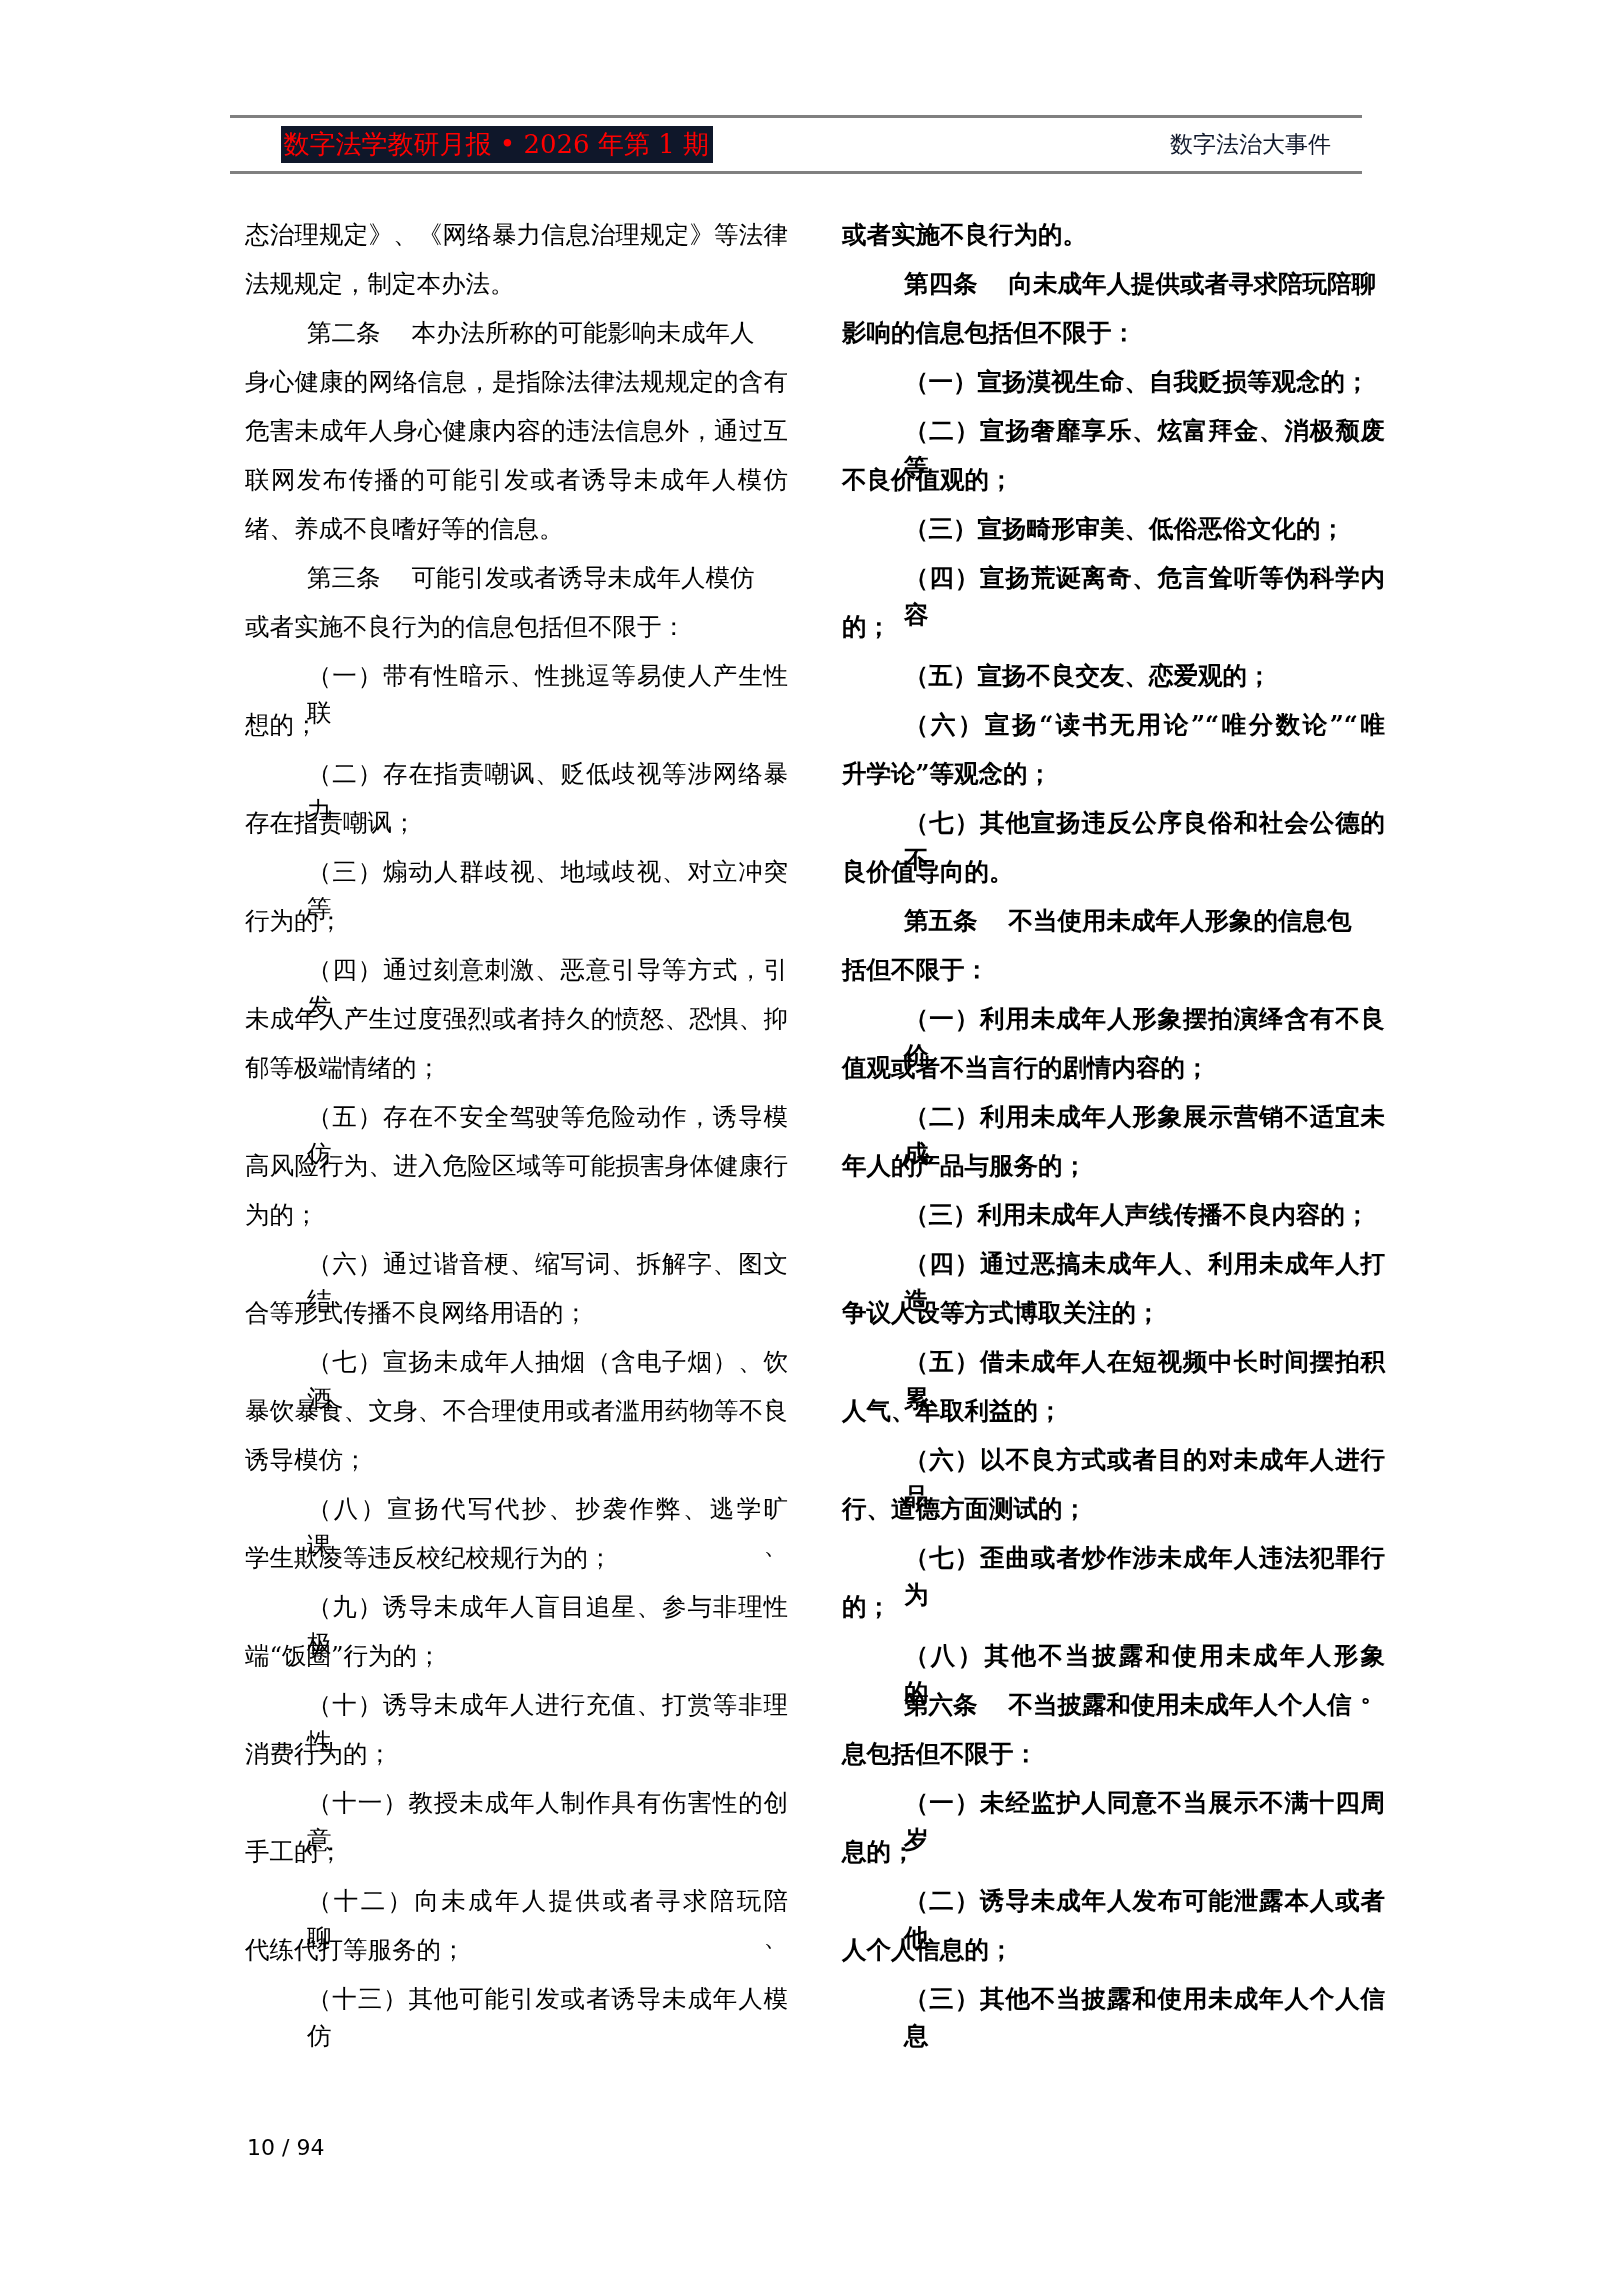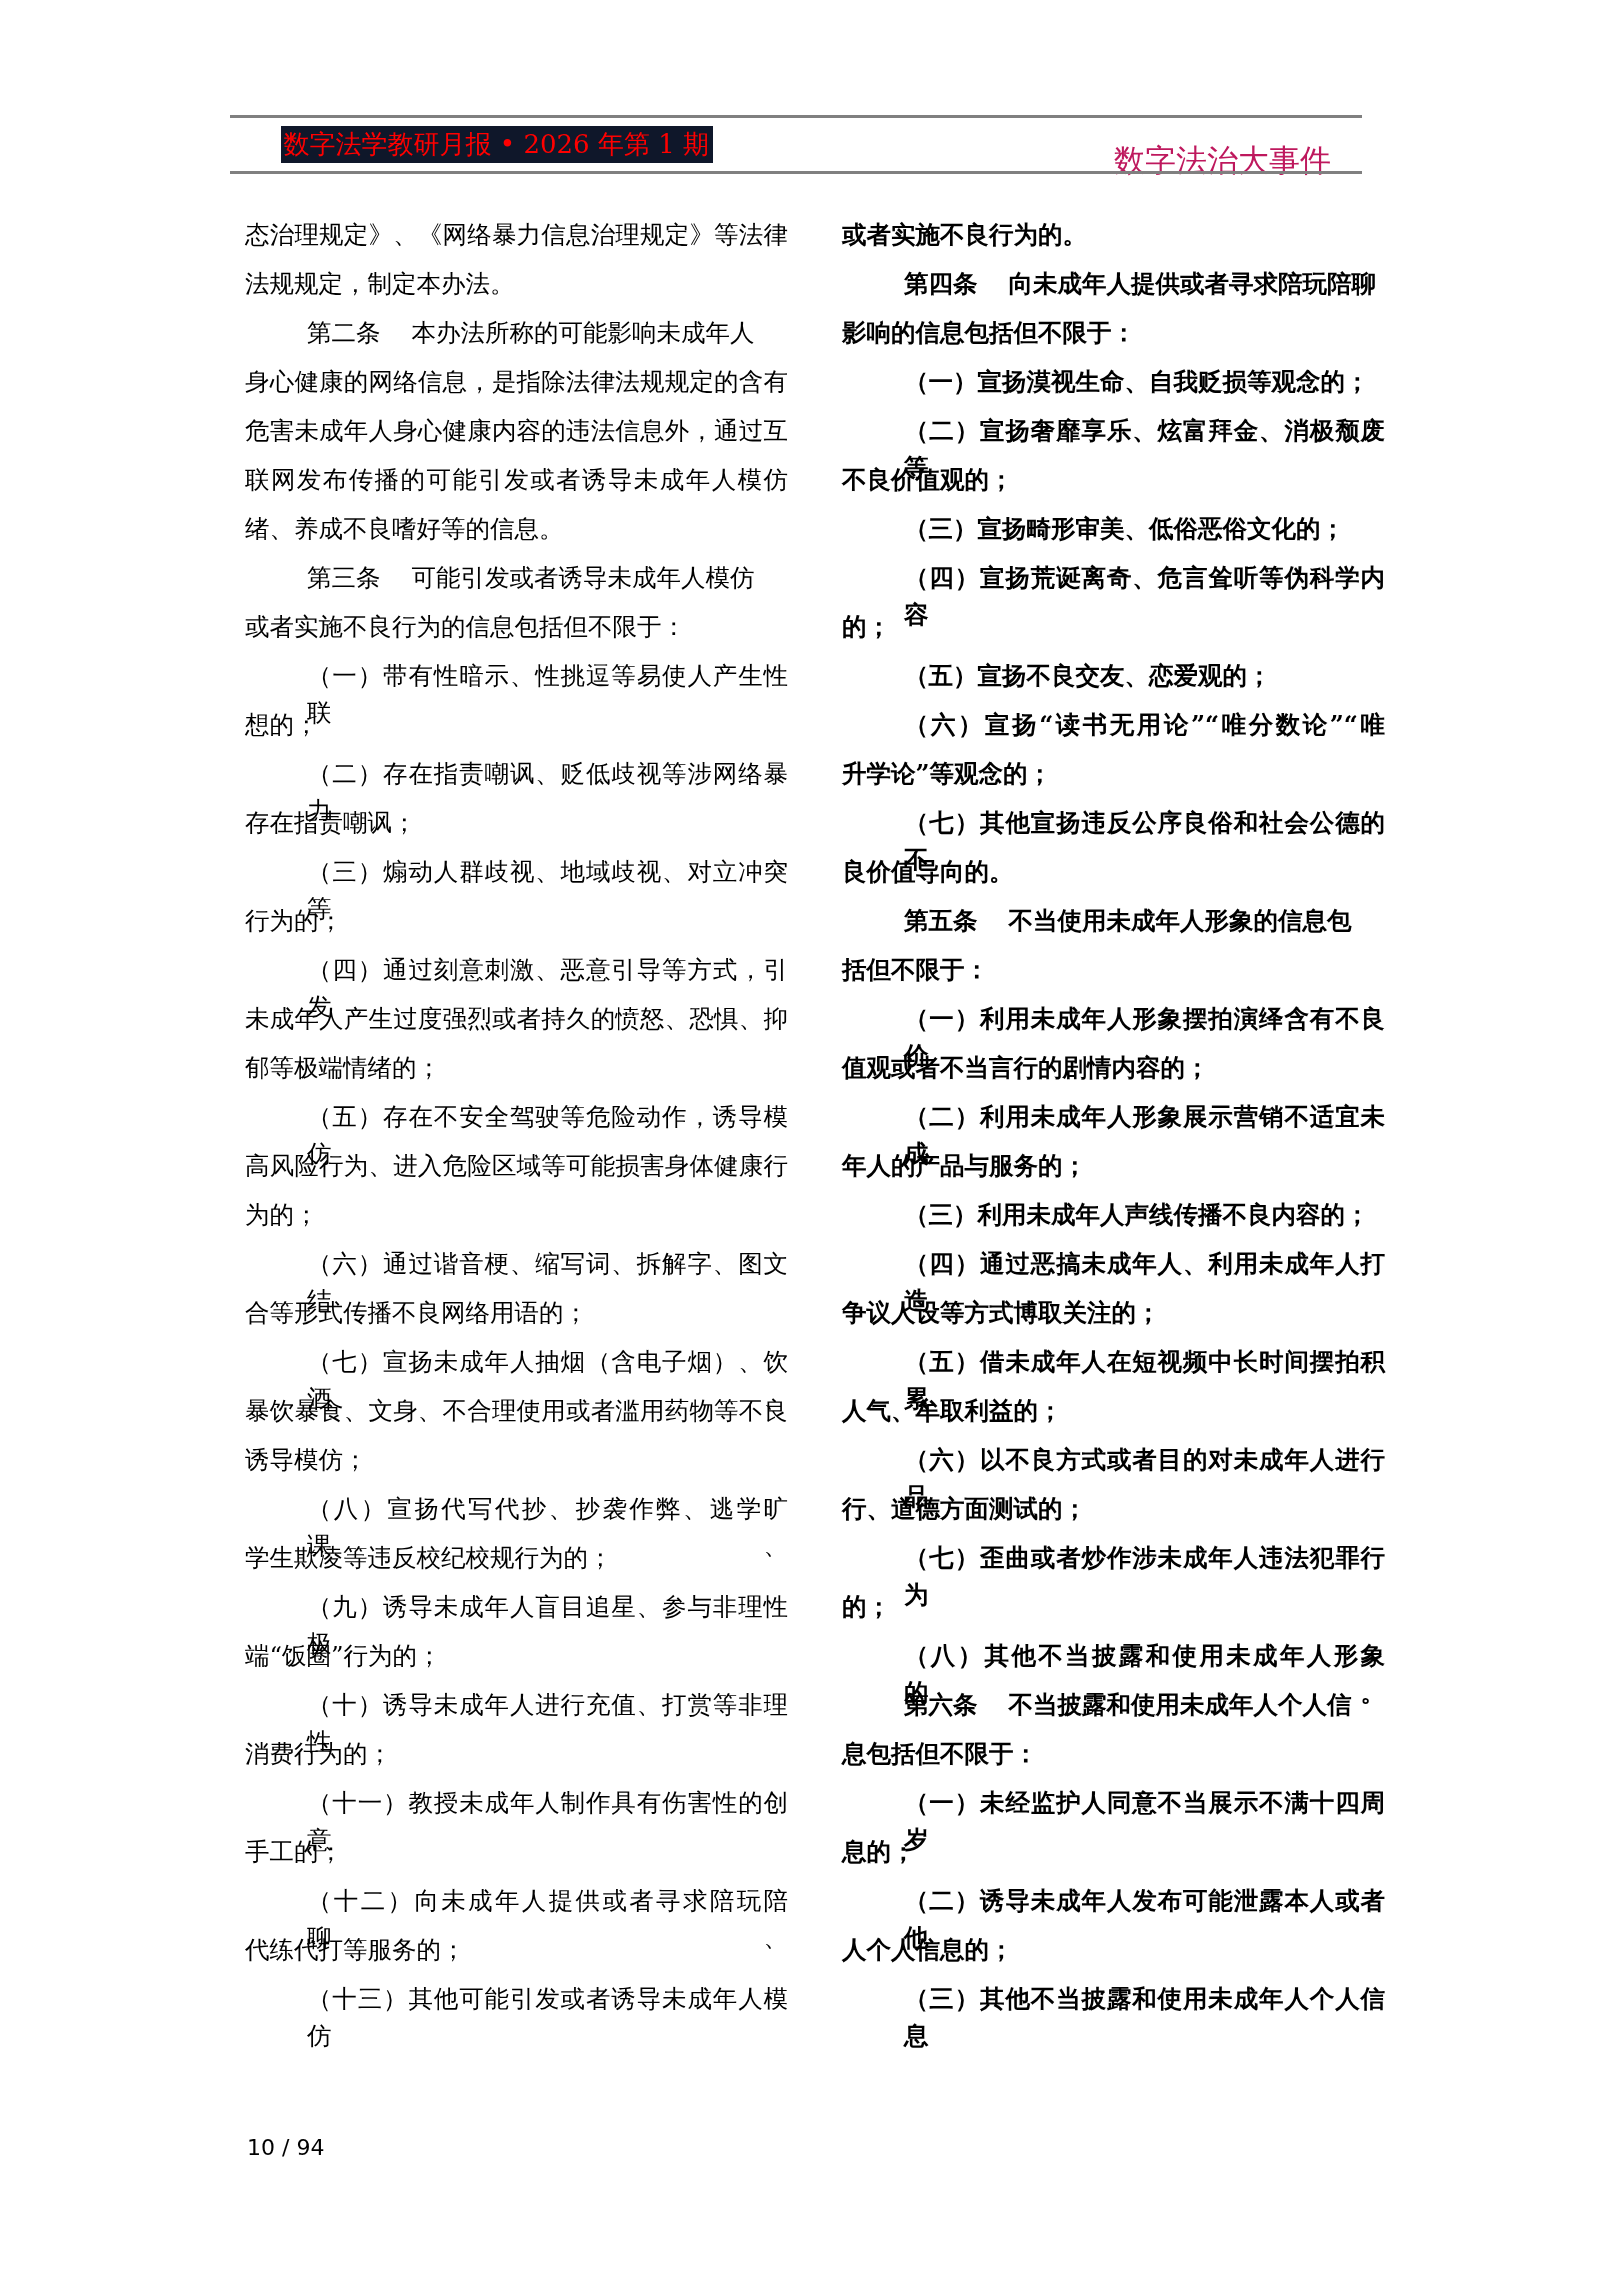--- a/index.html
+++ b/index.html
@@ -4,22 +4,22 @@
 <style>
   html, body { margin: 0; padding: 0; background: #ffffff; }
   body { width: 1623px; height: 2295px; position: relative; overflow: hidden;
          font-family: "DejaVu Serif", "Liberation Serif", serif; color: #000; }
   .rule { position: absolute; left: 230px; width: 1132px; height: 2.6px; background: #808080; }
   .rule.top { top: 115px; }
   .rule.bottom { top: 171px; }
   .hdr-left { position: absolute; left: 245px; top: 126px; height: 37px; padding: 0 3.9px 0 2.6px;
               background: #0f172a; color: #ff0000; font-size: 26px; line-height: 37px;
               white-space: nowrap; letter-spacing: 0px; margin-left: 36px; }
-  .hdr-right { position: absolute; right: 292px; top: 142px; height: 37px; font-size: 31px;
-               line-height: 37px; white-space: nowrap; color: #be185d; }
+  .hdr-right { position: absolute; right: 292px; top: 126px; height: 37px; font-size: 23px;
+               line-height: 37px; white-space: nowrap; color: #0f172a; }
   .col { position: absolute; top: 216px; }
   .col.left { left: 245px; width: 543px; }
   .col.right { left: 842px; width: 543px; font-weight: bold; }
   .line { height: 49px; line-height: 37px; font-size: 24.5px; white-space: nowrap; overflow: visible; }
   .line.indent1 { padding-left: 62px; }
   .art-no { display: inline-block; margin-right: 31px; }
   .justify { text-align: justify; text-align-last: justify; white-space: normal; }
   .page-num { position: absolute; left: 247px; top: 2135px; font-family: "DejaVu Sans", "Liberation Sans", sans-serif;
               font-size: 22px; line-height: 26px; text-align: right; }
 </style>

